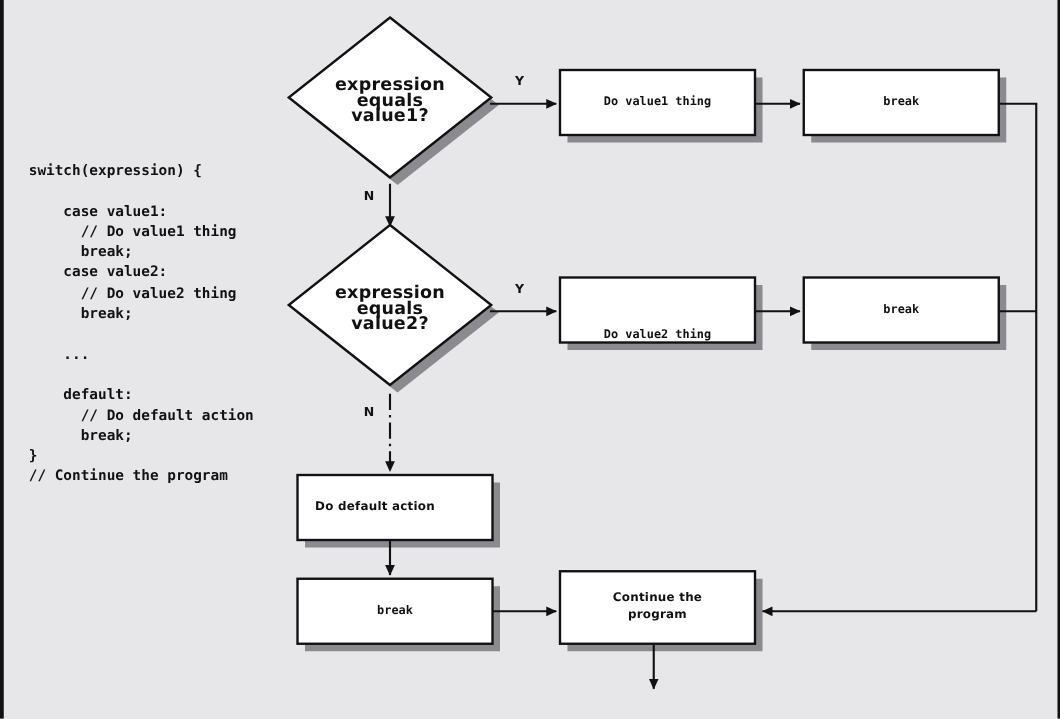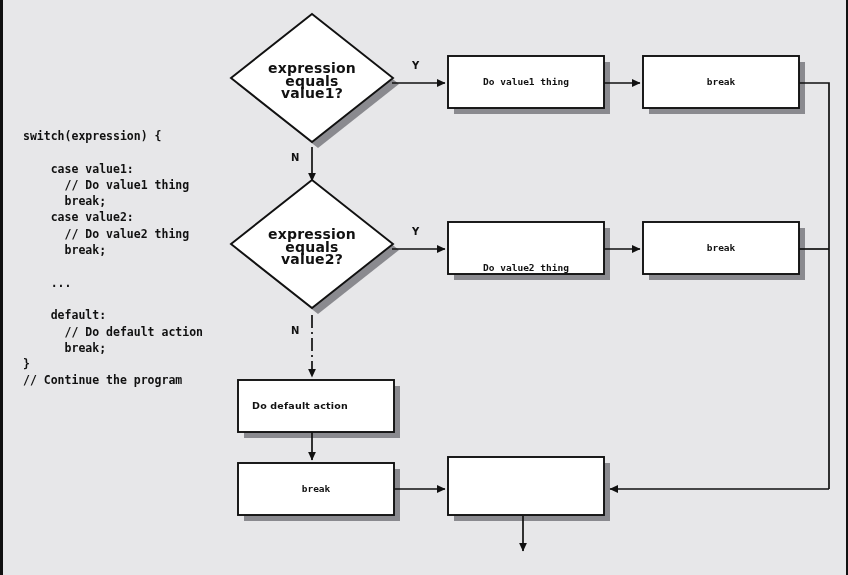--- a/index.html
+++ b/index.html
@@ -171,19 +171,23 @@
   </div>
 
   <div class="node-label box-label-mono" style="left:445px; top:242px; width:156px;margin-top:20px;">Do value2 thing</div>
 
   <div class="node-label box-label-mono" style="left:640px; top:242px; width:156px;">break</div>
 
   <div class="node-label box-label" style="left:235px; top:400px; width:124px;">Do default action</div>
 
   <div class="node-label box-label-mono" style="left:235px; top:483px; width:156px;">break</div>
 
+  <div class="node-label box-label" style="left:445px; top:473px; width:156px;">
+    <div>Continue the</div>
+    <div>program</div>
+  </div>
 
   <div class="edge-label" style="left:409px; top:60px;">Y</div>
   <div class="edge-label" style="left:288px; top:152px;">N</div>
   <div class="edge-label" style="left:409px; top:226px;">Y</div>
   <div class="edge-label" style="left:288px; top:325px;">N</div>
 
 </div>
 
 </body></html>

